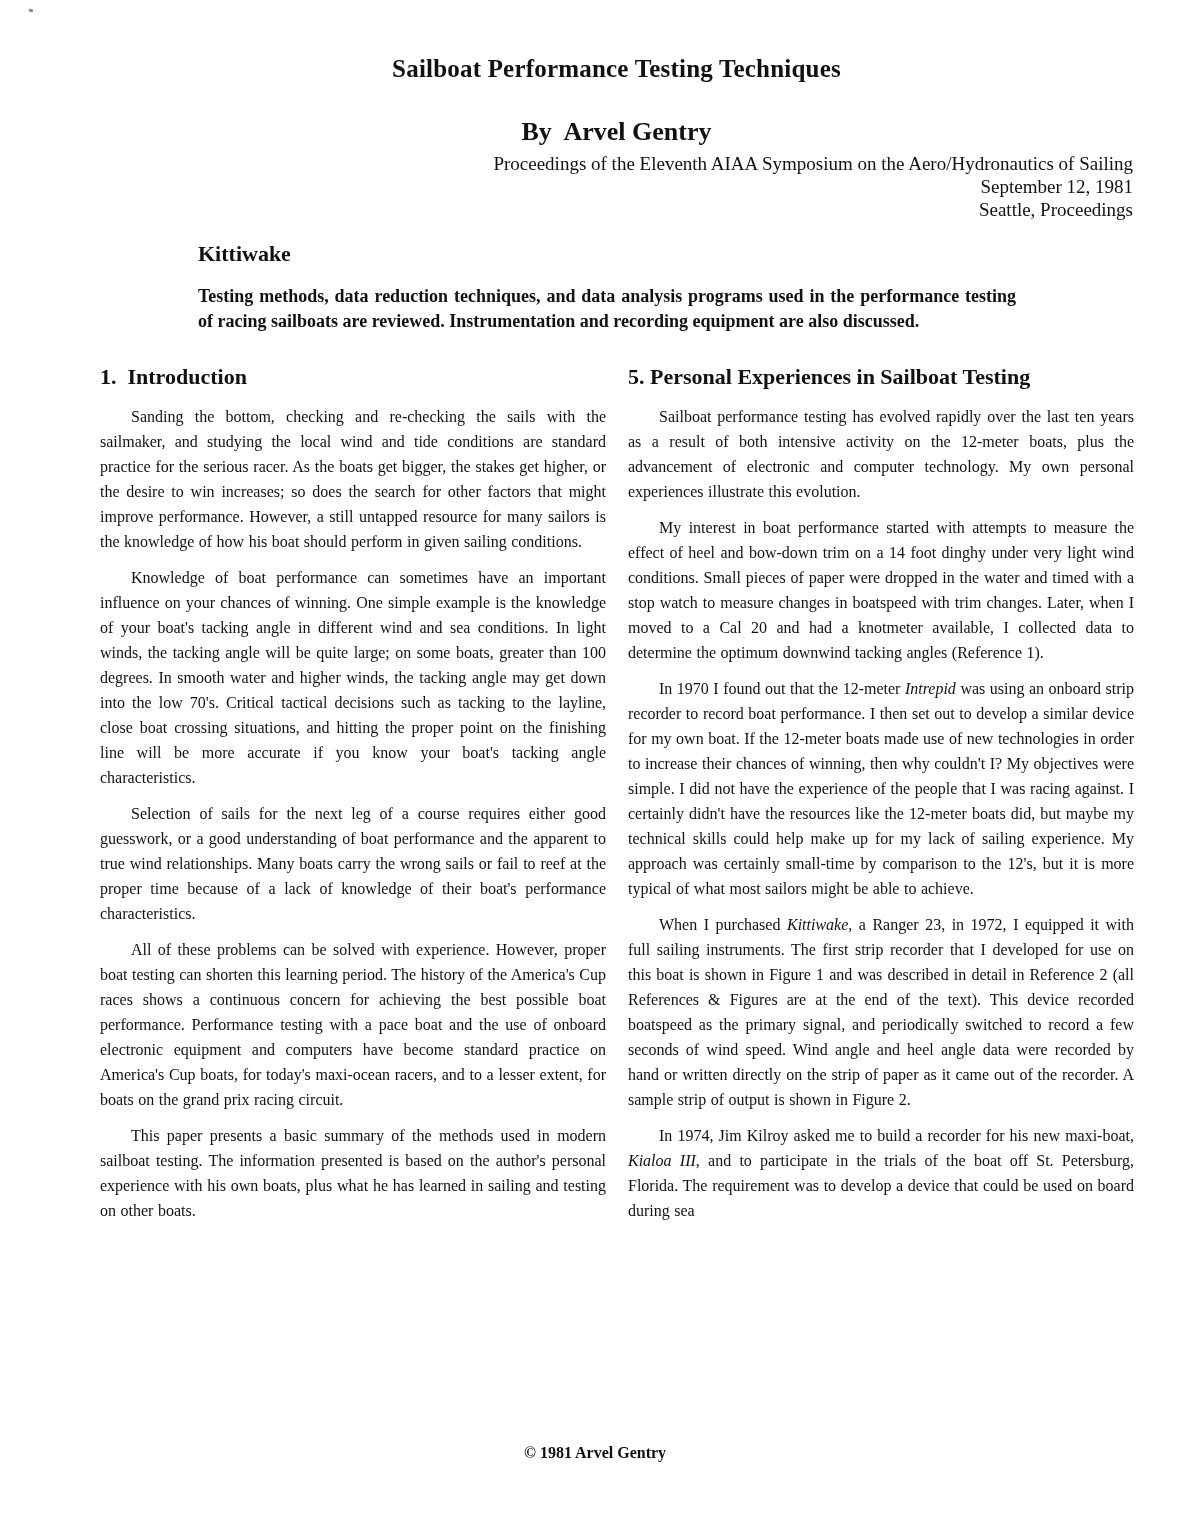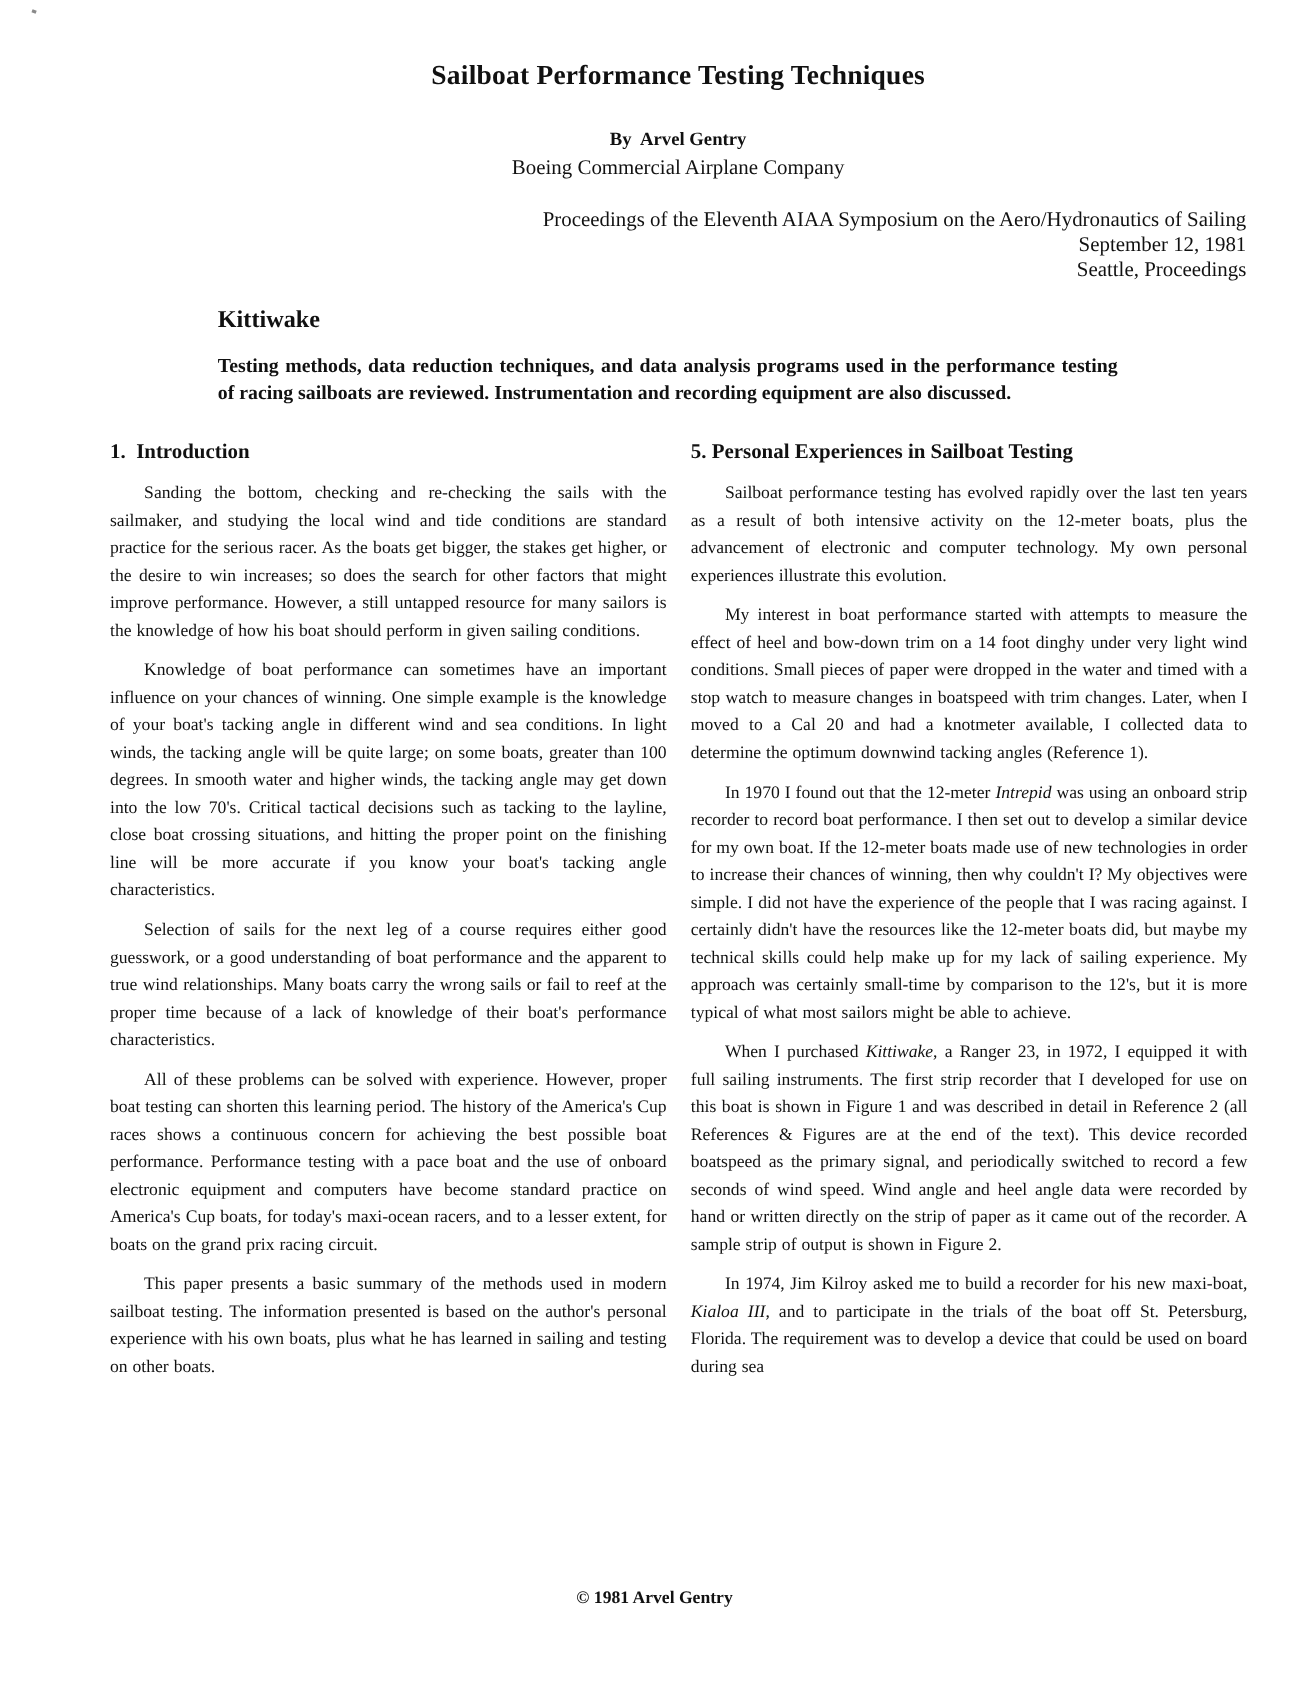--- a/index.html
+++ b/index.html
@@ -22,21 +22,21 @@
     transform: rotate(20deg);
   }
   header { text-align: center; }
   .title {
     font-size: 25px;
     font-weight: bold;
     margin: 0 0 34px 0;
     letter-spacing: 0.2px;
   }
   .byline {
-    font-size: 17px;
+    font-size: 26px;
     font-weight: bold;
     margin: 0 0 5px 0;
   }
   .affiliation {
     font-size: 19px;
     margin: 0 0 24px 0;
   }
   .proc-line { font-size: 19px; line-height: 23px; margin: 0; text-align: right; }
   .abstract { margin-top: 20px; }
   .abstract-heading {
@@ -56,21 +56,21 @@
     display: flex;
     gap: 22px;
     margin-top: 30px;
   }
   .col {
     width: 506px;
     flex: 0 0 506px;
     text-align: justify;
   }
   .section-heading {
-    font-size: 19px;
+    font-size: 22px;
     font-weight: bold;
     margin: 0 0 14px 0;
     text-align: left;
   }
   .col p {
     font-size: 16px;
     line-height: 25px;
     margin: 0 0 11px 0;
     text-indent: 31px;
     word-spacing: 0.5px;
@@ -88,21 +88,20 @@
 </head>
 <body>
 
 <div class="page">
 
   <div class="speck"></div>
 
   <header>
     <h1 class="title">Sailboat Performance Testing Techniques</h1>
     <div class="byline">By&nbsp; Arvel Gentry</div>
-    <div class="affiliation">Boeing Commercial Airplane Company</div>
     <div class="proc-line">Proceedings of the Eleventh AIAA Symposium on the Aero/Hydronautics of Sailing</div>
     <div class="proc-line">September 12, 1981</div>
     <div class="proc-line">Seattle, Proceedings</div>
   </header>
 
   <section class="abstract">
     <h2 class="abstract-heading">Kittiwake</h2>
     <p class="abstract-body">Testing methods, data reduction techniques, and data analysis programs used in the performance testing of racing sailboats are reviewed. Instrumentation and recording equipment are also discussed.</p>
   </section>
 

